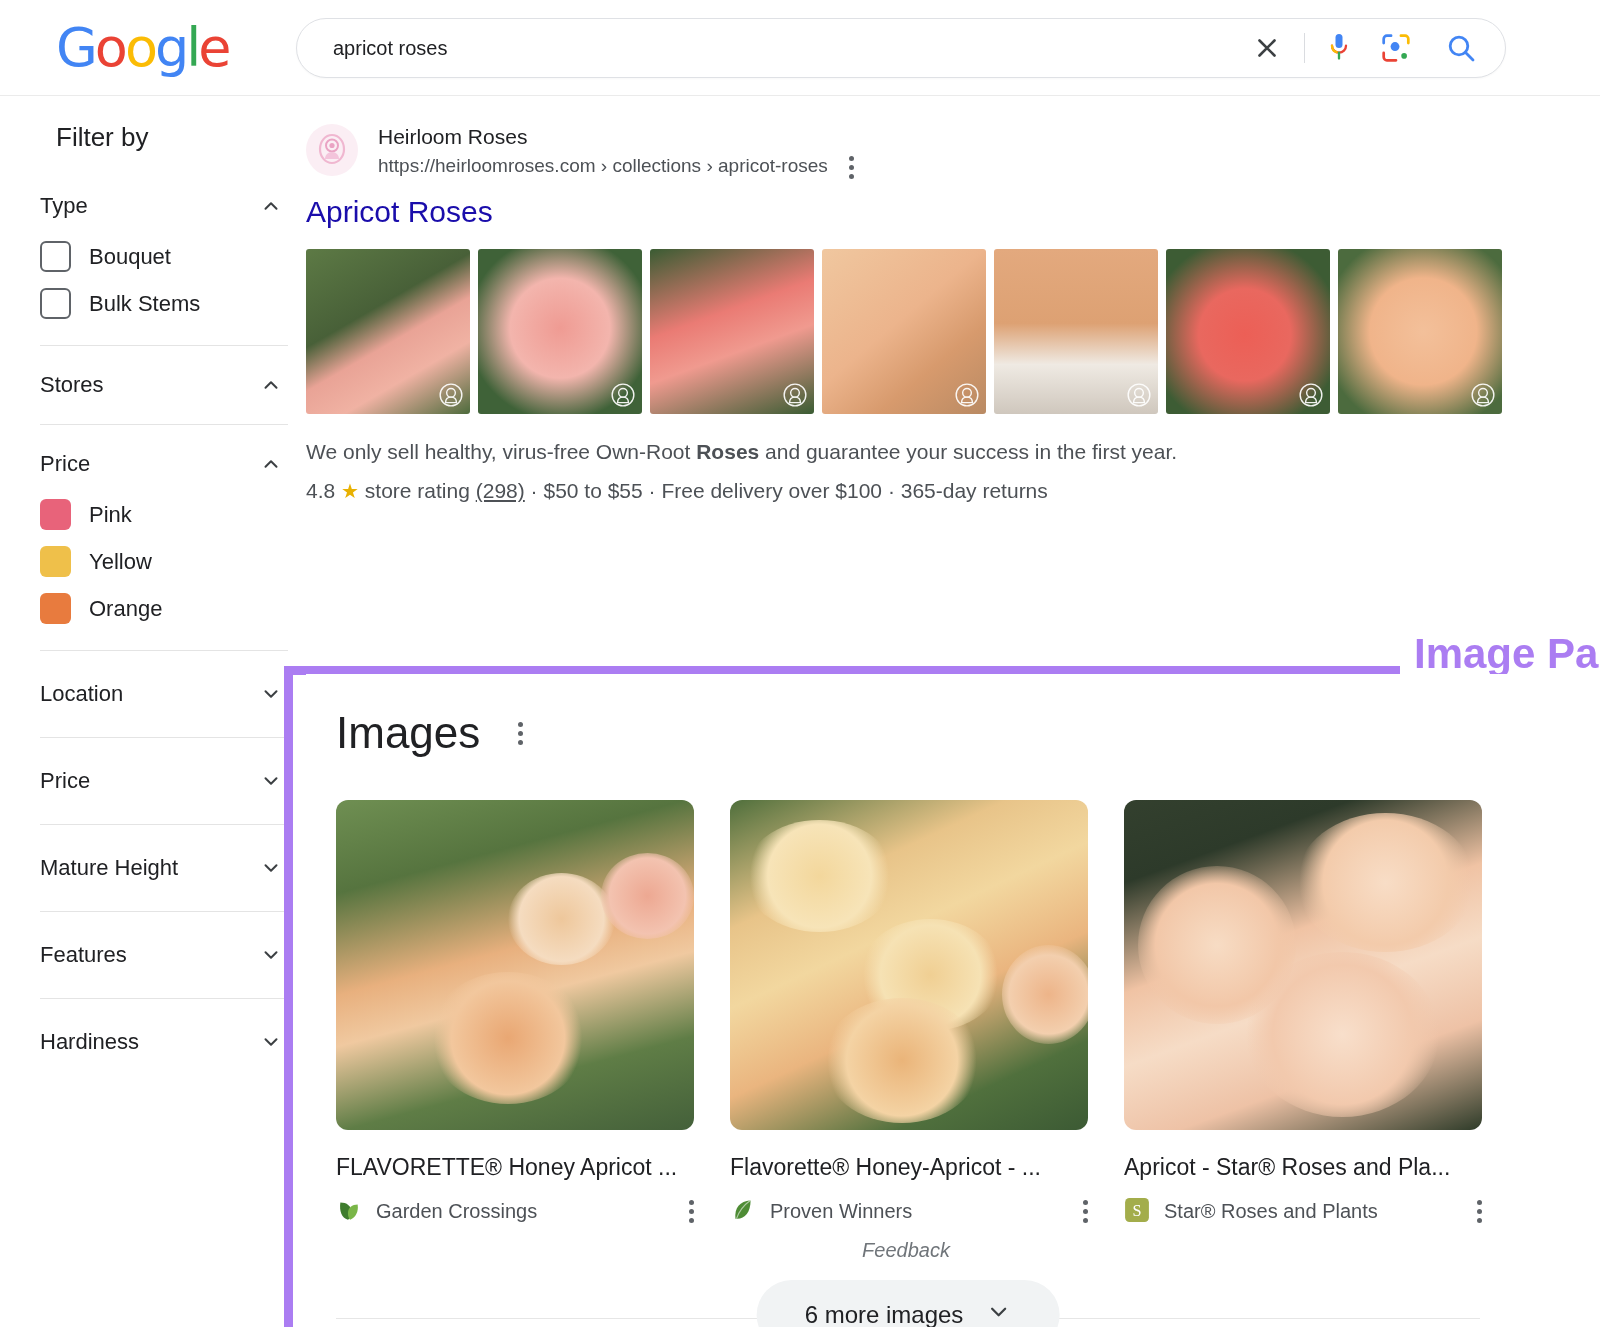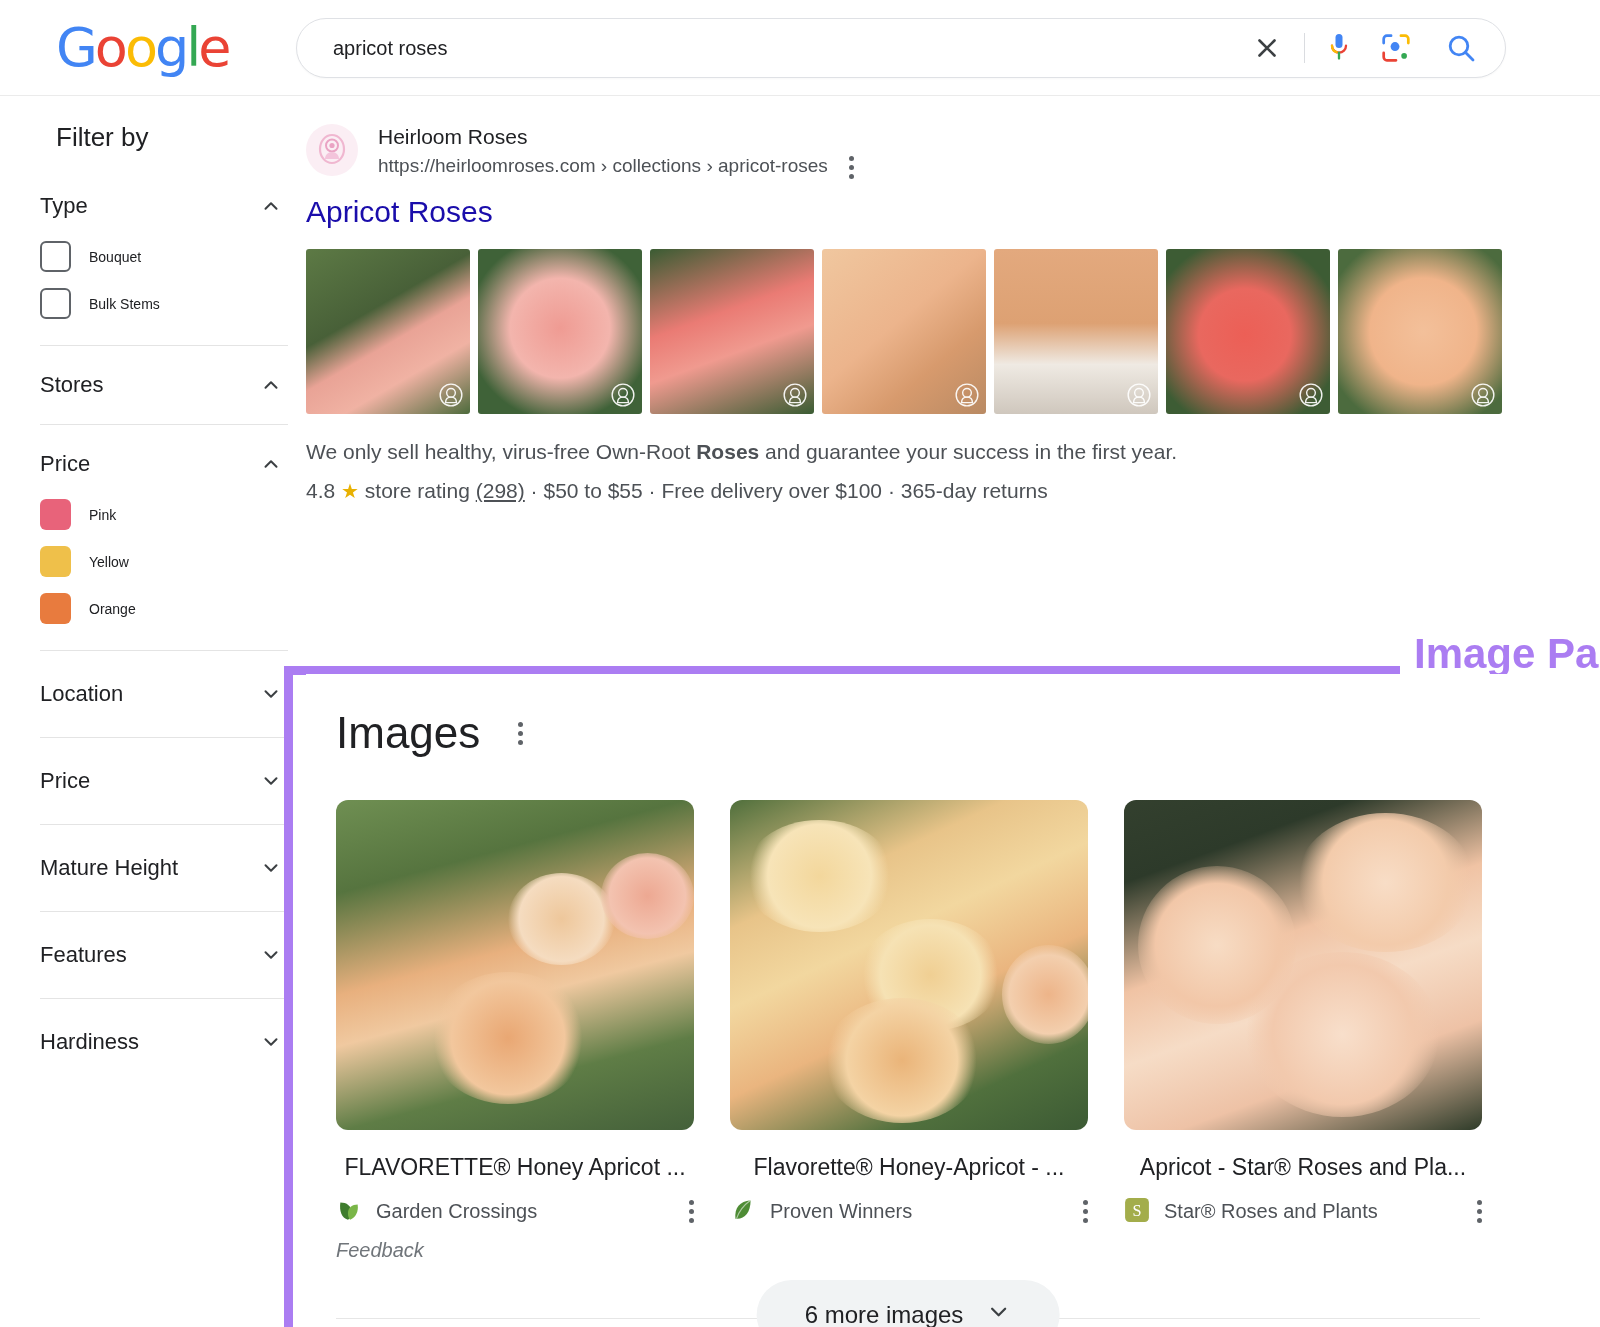--- a/index.html
+++ b/index.html
@@ -77,21 +77,21 @@
   .fgroup-head {
     display: flex; align-items: center; justify-content: space-between;
     font-size: 22px; color: #202124; cursor: pointer;
     padding-right: 6px;
   }
   .chev { width: 22px; height: 22px; flex: none; }
   .opts { margin-top: 22px; }
   .opt {
     display: flex; align-items: center; gap: 18px;
     margin-bottom: 16px; cursor: pointer;
-    font-size: 14px; color: #202124;
+    font-size: 22px; color: #202124;
   }
   .cbox {
     width: 31px; height: 31px; border: 2.4px solid #5f6368;
     border-radius: 6px; flex: none; background: #fff;
   }
   .swatch { width: 31px; height: 31px; border-radius: 6px; flex: none; }
   .seemore {
     color: #1a73e8; font-size: 20px; cursor: pointer;
     margin-top: 2px; margin-bottom: 4px;
   }
@@ -179,30 +179,30 @@
   .pack-title { font-size: 44px; color: #202124; font-weight: 400; }
 
   .pack-grid { display: flex; gap: 36px; margin-top: 42px; }
   .pack-card { width: 358px; flex: none; }
   .pack-img {
     width: 358px; height: 330px; border-radius: 12px;
     overflow: hidden; position: relative; cursor: pointer;
   }
   .pack-cap {
     font-size: 23px; color: #202124; margin-top: 24px;
-    white-space: nowrap; overflow: hidden; cursor: pointer; text-align: center;
+    white-space: nowrap; overflow: hidden; cursor: pointer;
   }
   .pack-src-row {
     display: flex; align-items: flex-end; margin-top: 16px; gap: 14px;
   }
   .src-ico { width: 26px; height: 26px; flex: none; }
   .src-name { font-size: 20px; color: #4d5156; flex: 1; white-space: nowrap; overflow: hidden; }
 
   .feedback {
-    text-align: left; font-style: italic; font-size: 20px;
+    text-align: center; font-style: italic; font-size: 20px;
     color: #70757a; margin-top: 16px; cursor: pointer;
     padding-right: 4px;
   }
   .more-row {
     position: relative; margin-top: 18px; height: 76px;
   }
   .more-line {
     position: absolute; left: 0; right: 0; top: 50%;
     height: 1px; background: #e6e6e6;
   }

